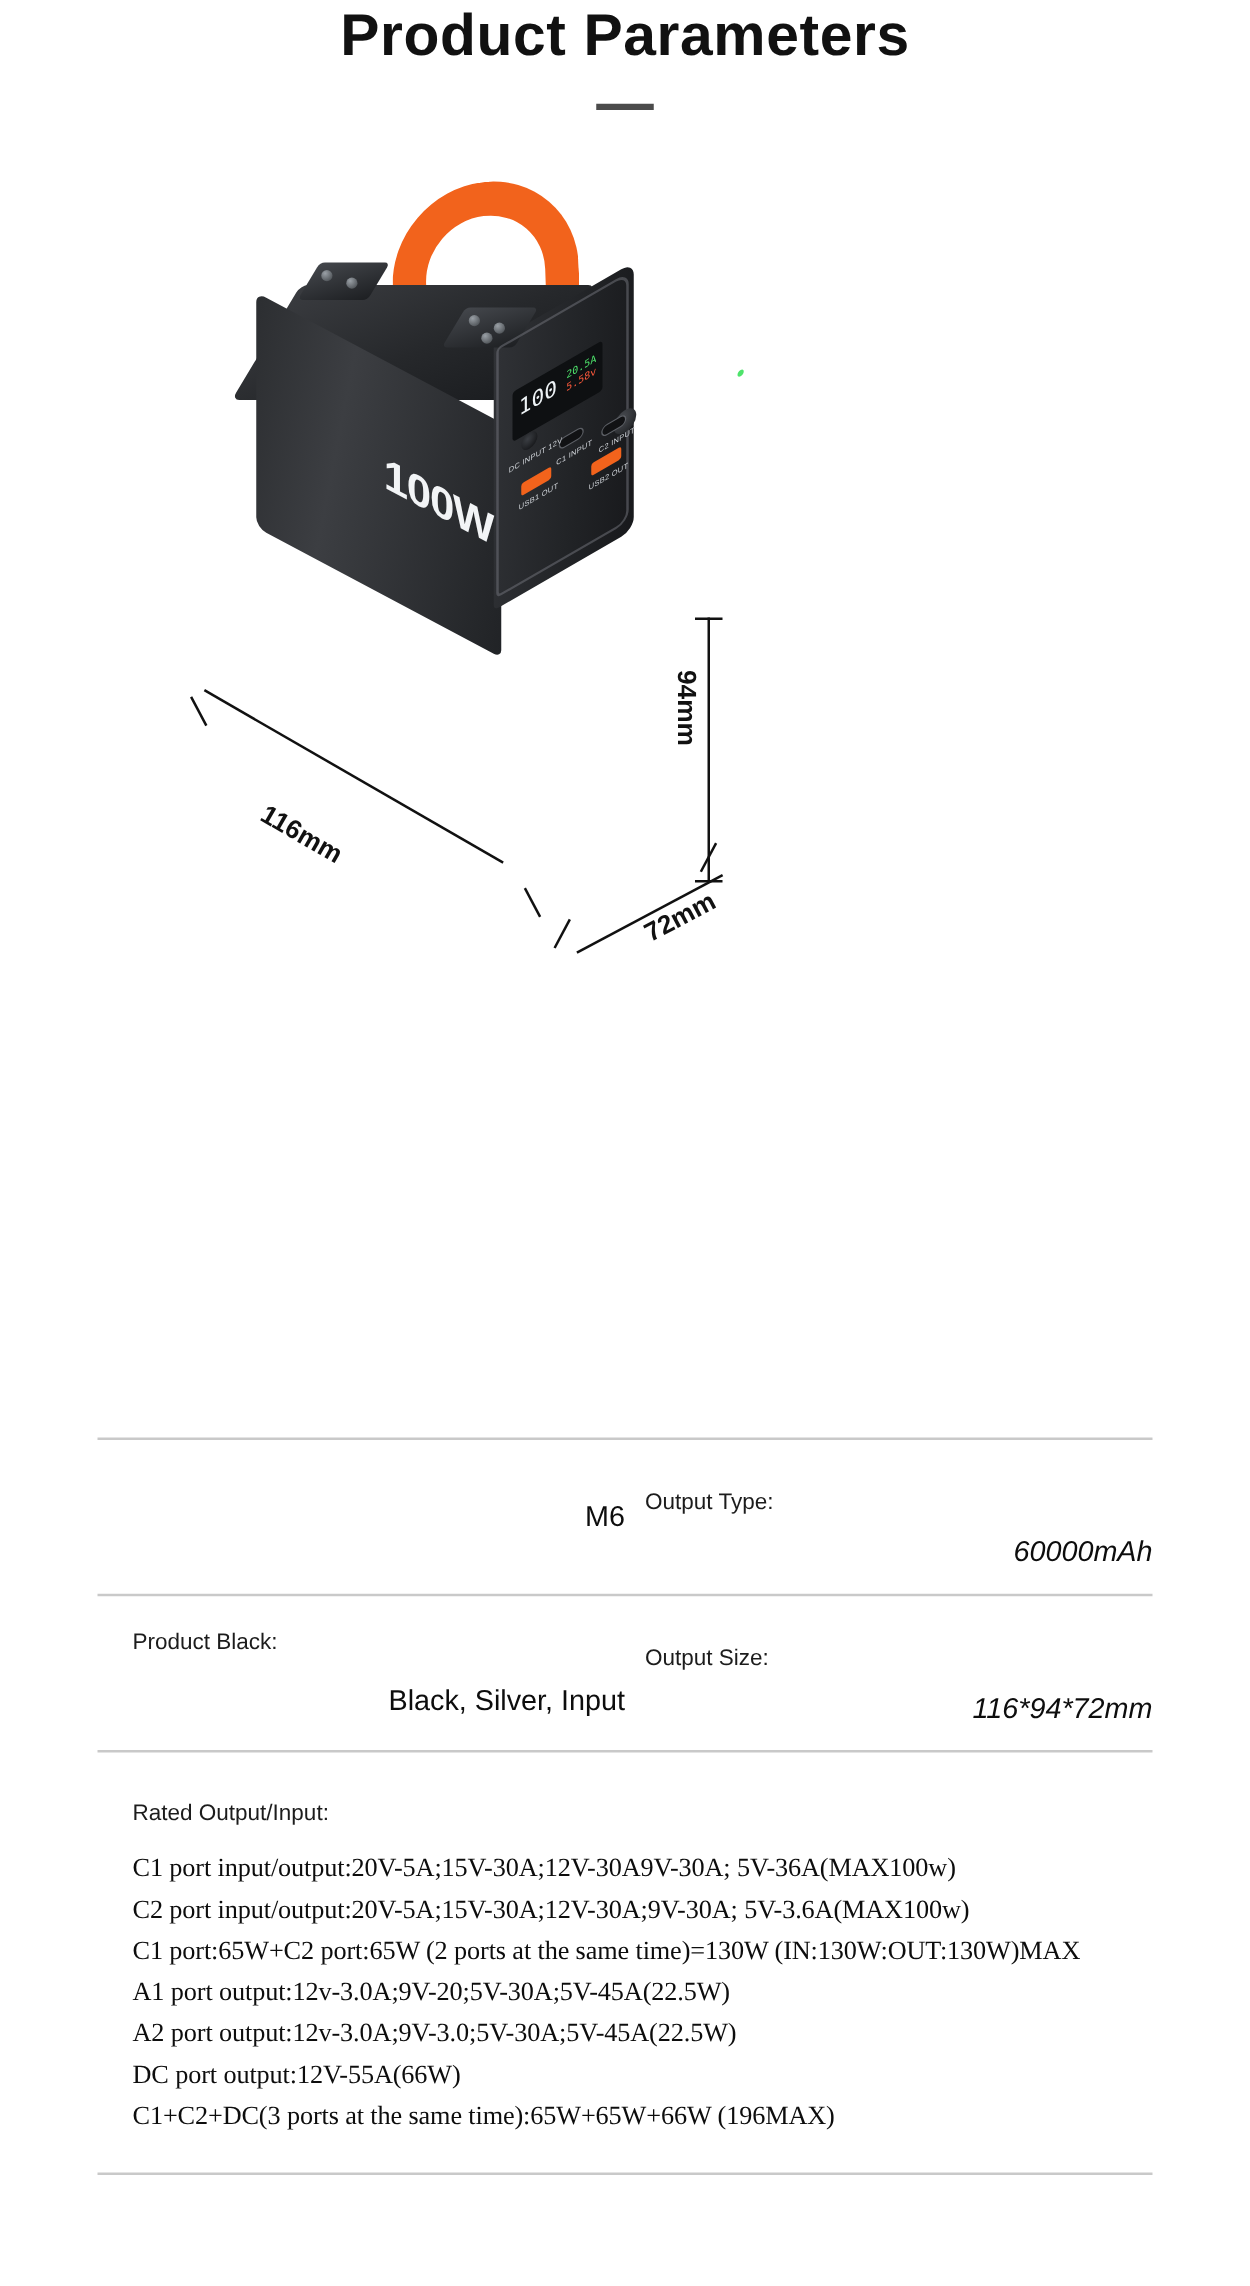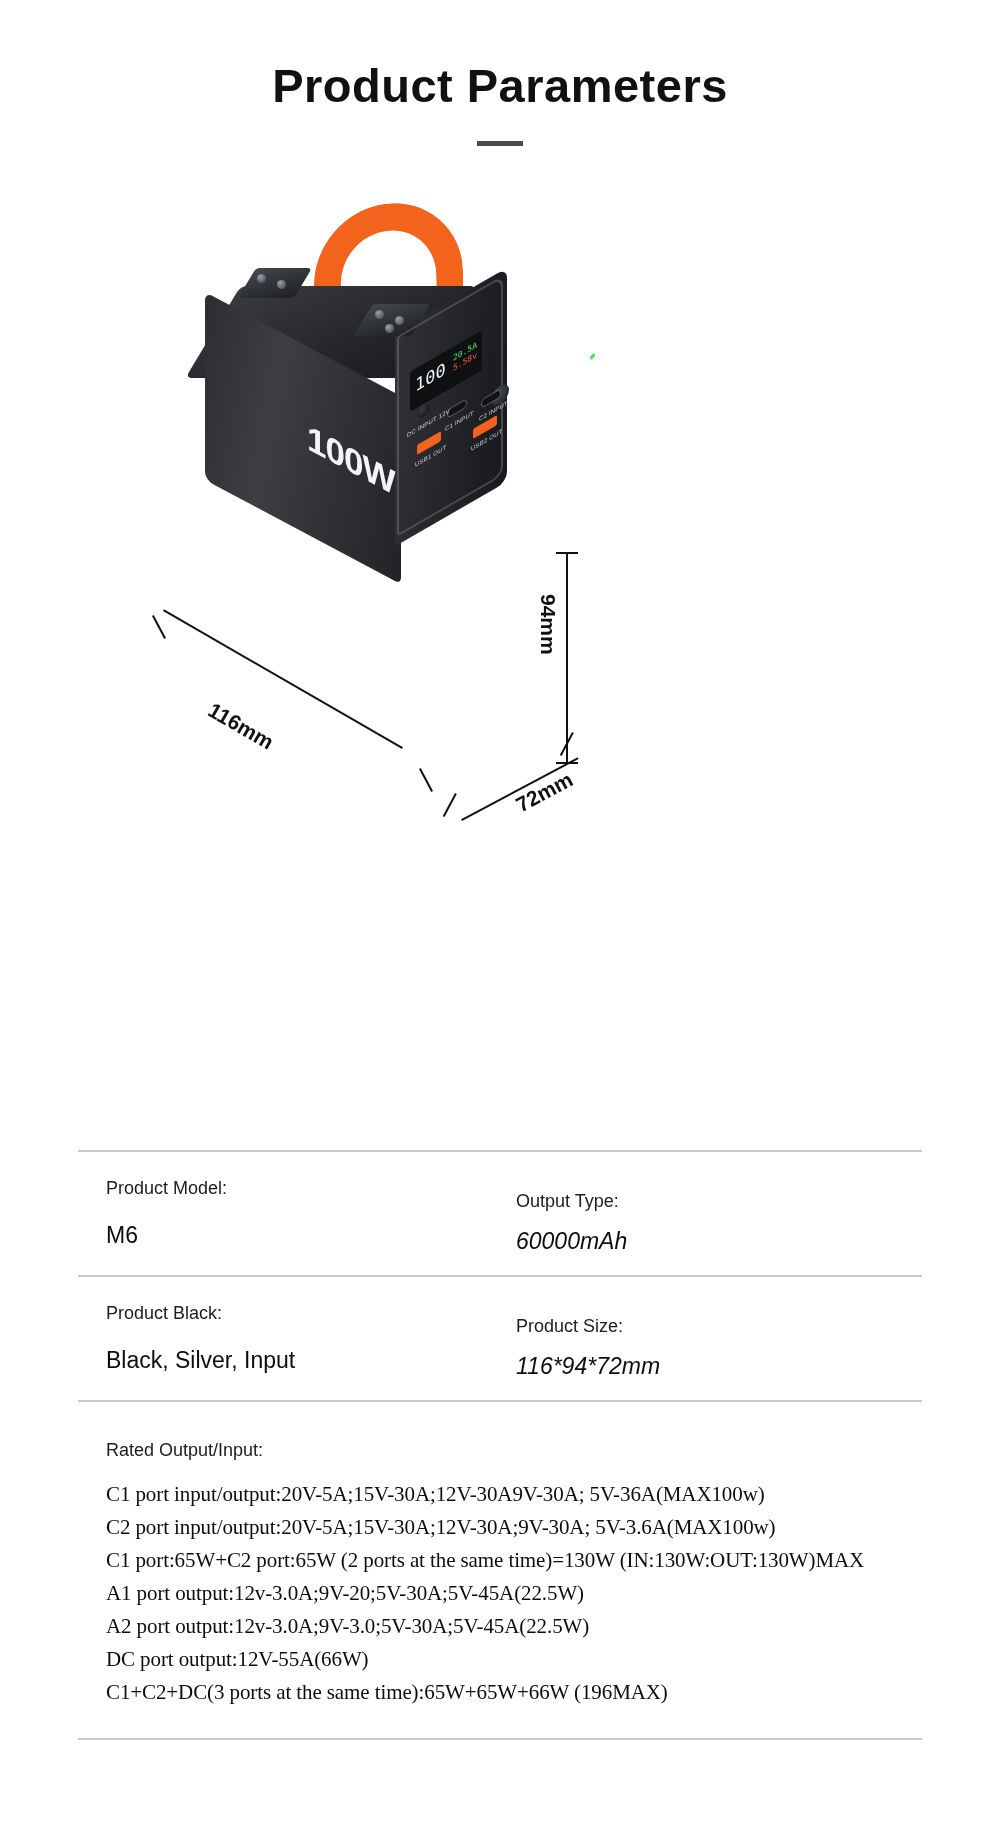--- a/index.html
+++ b/index.html
@@ -7,21 +7,21 @@
     width: 1000px;
     height: 1829px;
     background: #ffffff;
     font-family: "Liberation Sans", sans-serif;
     color: #000000;
     overflow: hidden;
   }
   .page { position: relative; width: 1000px; height: 1829px; background: #fff; }
 
   
-  .header { padding-top: 58px; text-align: center; }
+  .header { text-align: center; }
   .title {
     font-size: 47px;
     font-weight: bold;
     letter-spacing: 0.5px;
     color: #111;
     font-family: "Liberation Sans", sans-serif;
   }
   .title-rule {
     width: 46px; height: 5px; background: #4b4b4b;
     margin: 28px auto 0;
@@ -148,21 +148,21 @@
   .v-line { width: 2px; }
   .h-cap  { height: 2px; }
 
   
   .specs { position: absolute; left: 78px; top: 1150px; width: 844px; }
   .rule { height: 2px; background: #c9c9c9; width: 100%; }
   .srow { display: flex; padding: 26px 0 20px 0; }
   .scol { flex: 0 0 50%; padding-left: 28px; }
   .scol.right { padding-left: 16px; }
   .slabel { font-size: 18px; color: #1c1c1c; line-height: 1.2; }
-  .svalue { font-size: 23px; color: #0d0d0d; margin-top: 22px; line-height: 1.2; }
+  .svalue { font-size: 23px; color: #0d0d0d; margin-top: 22px; line-height: 1.2; text-align: right; }
   .scol.right .slabel { padding-top: 13px; }
   .scol.right .svalue { margin-top: 15px; font-style: italic; }
 
   .rated { padding: 38px 0 26px 28px; }
   .rated-label { font-size: 18px; color: #1c1c1c; margin-bottom: 20px; }
   .rated-list { }
   .rated-item {
     font-size: 21px; color: #0d0d0d; line-height: 1.33;
     margin-bottom: 5px; letter-spacing: -0.1px; font-family: Liberation Serif, serif;
   }
@@ -248,38 +248,37 @@
       <div class="dim-text" style="left:512px; top:622px; transform:rotate(-28deg); transform-origin:left top;">72mm</div>
     </div>
   </div>
 
   <div class="specs">
 
     <div class="rule"></div>
 
     <div class="srow">
       <div class="scol">
-        <div class="slabel">Product Model:</div>
         <div class="svalue">M6</div>
       </div>
       <div class="scol right">
         <div class="slabel">Output Type:</div>
         <div class="svalue">60000mAh</div>
       </div>
     </div>
 
     <div class="rule"></div>
 
     <div class="srow">
       <div class="scol">
         <div class="slabel">Product Black:</div>
         <div class="svalue">Black, Silver, Input</div>
       </div>
       <div class="scol right">
-        <div class="slabel">Product Size:</div>
+        <div class="slabel">Output Size:</div>
         <div class="svalue">116*94*72mm</div>
       </div>
     </div>
 
     <div class="rule"></div>
 
     <div class="rated">
       <div class="rated-label">Rated Output/Input:</div>
       <div class="rated-list">
         <div class="rated-item">C1 port input/output:20V-5A;15V-30A;12V-30A9V-30A; 5V-36A(MAX100w)</div>

